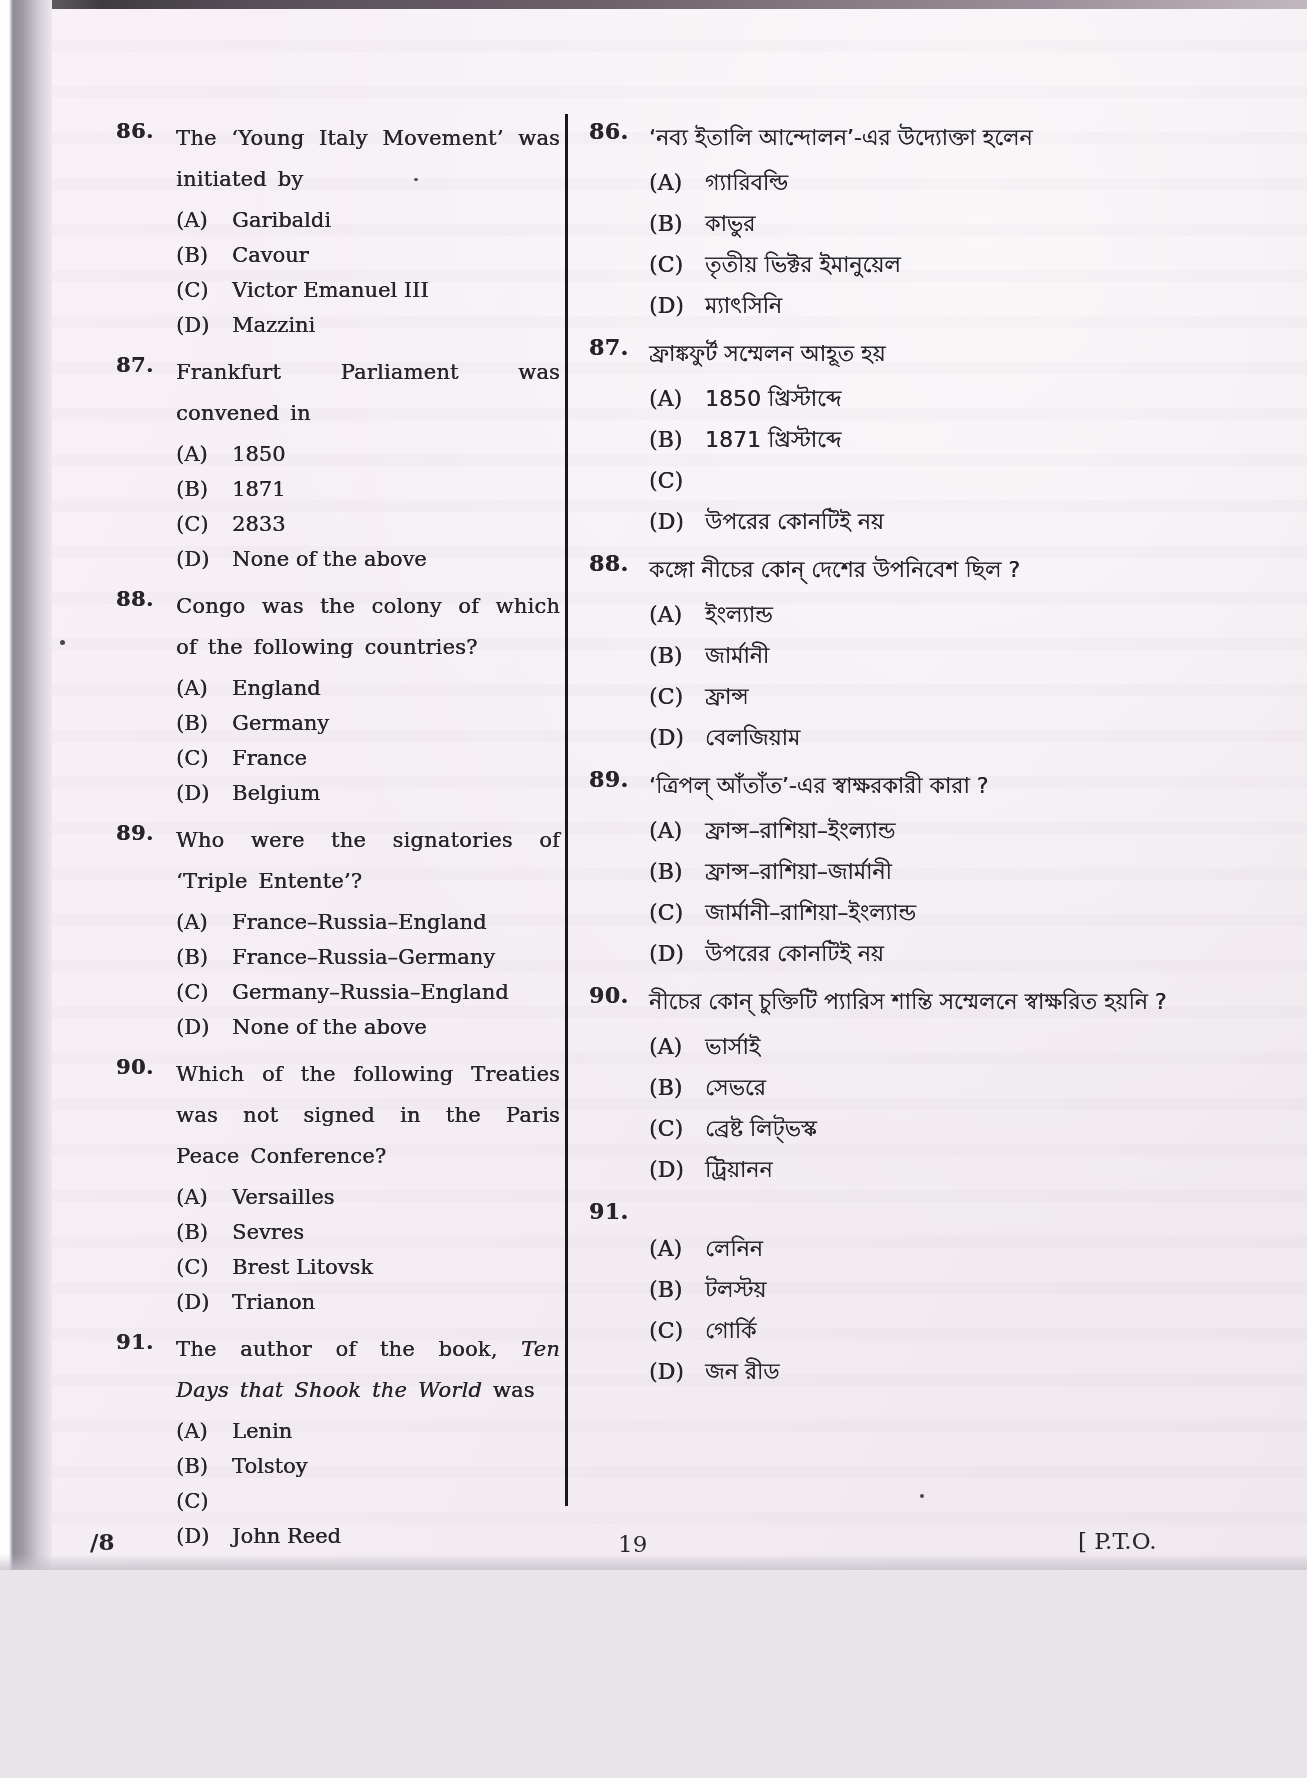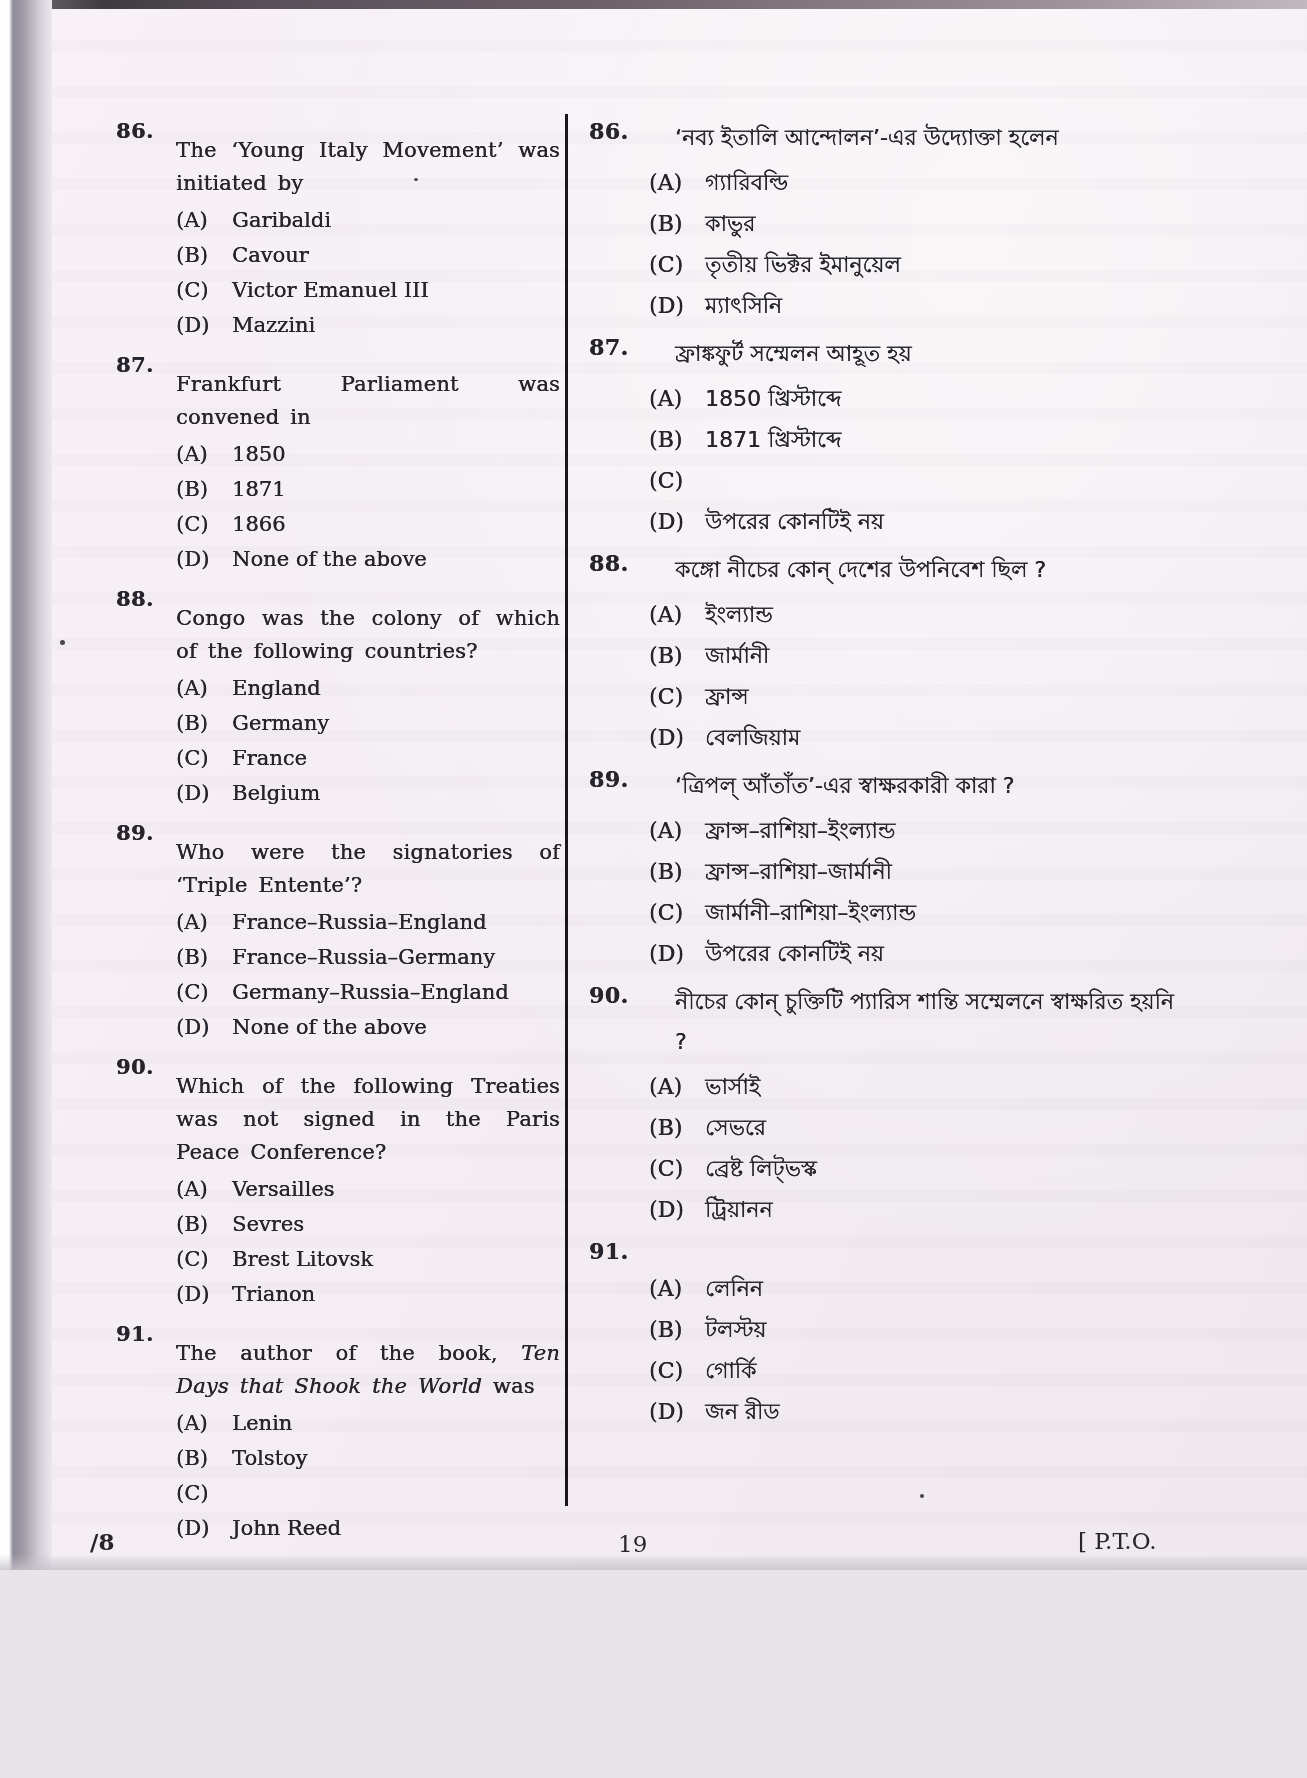--- a/index.html
+++ b/index.html
@@ -32,22 +32,22 @@
 
   .col { position:absolute; top:118px; text-shadow:0.35px 0 0 currentColor; }
   .col-en { left:116px; width:444px; font-size:21px; }
   .col-bn { left:589px; width:588px; font-size:22px;
             font-family:"DejaVu Sans","Liberation Sans",sans-serif; }
 
   .q { margin-bottom:12px; }
   .q-head { display:flex; align-items:flex-start; }
   .q-num { font-weight:700; width:60px; flex:none; letter-spacing:.4px; }
   .col-bn .q-num { font-family:"DejaVu Serif","Liberation Serif",serif; }
-  .col-en .q-text { flex:1; line-height:33px; text-align:justify; letter-spacing:.2px; word-spacing:4px;margin-top:16px; }
-  .col-bn .q-text { flex:1; line-height:40px;margin-left:26px; }
+  .col-en .q-text { flex:1; line-height:41px; text-align:justify; letter-spacing:.2px; word-spacing:4px; }
+  .col-bn .q-text { flex:1; line-height:40px; }
   .opts { margin-top:6px; padding-left:60px; }
   .opt { display:flex; margin-top:6px; line-height:29px; }
   .col-bn .opt { margin-top:9px; line-height:32px; }
   .opt-label { width:56px; flex:none; }
   .col-bn .opt-label { font-family:"DejaVu Serif","Liberation Serif",serif; }
   .opt-text { flex:1; }
   .italic { font-style:italic; }
 
   .footer-item { position:absolute; font-size:23px; }
   .footer-left  { left:90px;  top:1528px; font-weight:700; }
@@ -109,21 +109,21 @@
     <span class="opt-text">1850</span>
   </div>
 
   <div class="opt">
     <span class="opt-label">(B)</span>
     <span class="opt-text">1871</span>
   </div>
 
   <div class="opt">
     <span class="opt-label">(C)</span>
-    <span class="opt-text">1866</span>
+    <span class="opt-text">2833</span>
   </div>
 
   <div class="opt">
     <span class="opt-label">(D)</span>
     <span class="opt-text">None of the above</span>
   </div>
 </div>
   </div>
 
   <div class="q">

